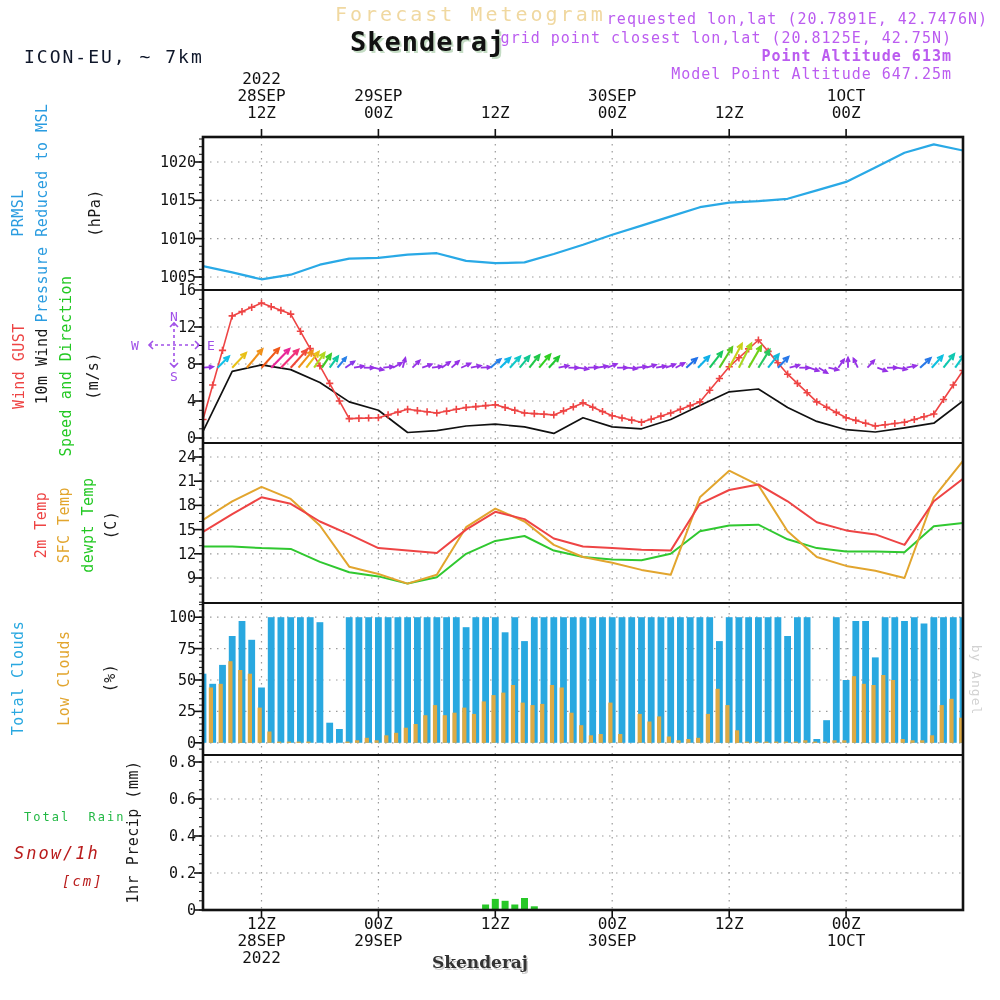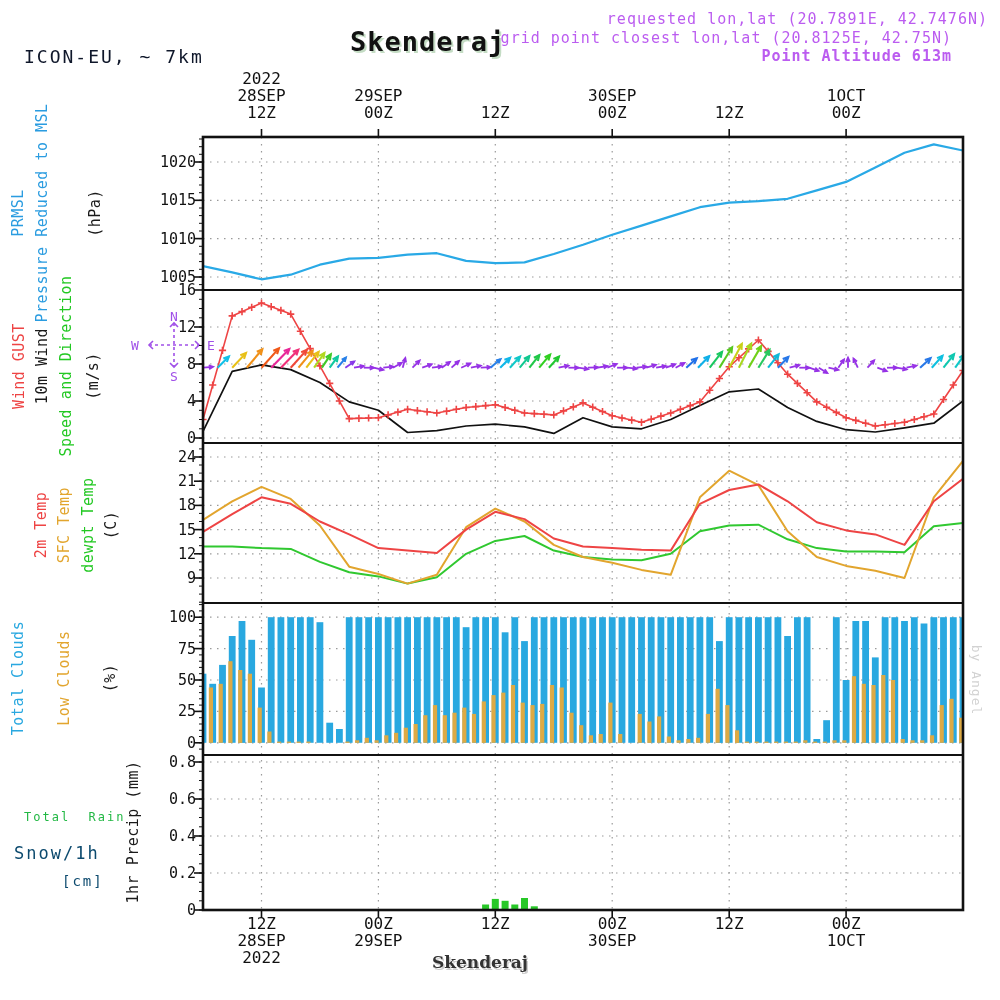--- a/index.html
+++ b/index.html
@@ -9,35 +9,37 @@
   .rot{transform:translate(-50%,-50%) rotate(-90deg);transform-origin:center;}
   .rot90{transform:translate(-50%,-50%) rotate(90deg);transform-origin:center;}
   .title-forecast{font-size:20px;letter-spacing:3px;color:#f0d8a0;}
   .title-station{font-size:27px;font-weight:bold;letter-spacing:1px;color:#111;
                  text-shadow:2px 2px 0 #c4dcc4;}
   .meta{font-size:15px;color:#bb5cf0;letter-spacing:1px;text-align:right;}
   .model{font-size:18px;color:#0f172a;letter-spacing:2px;}
   .lab{font-size:15px;letter-spacing:0.5px;}
   .blue{color:#2a9ce0;} .red{color:#ee4444;} .green{color:#22c822;}
   .orange{color:#e2a52e;} .black{color:#1a1a1a;} .skyblue{color:#29a8e0;}
-  .rain{color:#22b844;} .snow{color:#0c4a6e;}
+  .rain{color:#22b844;} .snow{color:#b91c1c;font-style:italic;}
   .footer-station{font-family:"DejaVu Serif", serif;font-size:17px;font-weight:bold;
                   color:#333;text-shadow:1.5px 1.5px 0 #cfcfcf;}
   .watermark{font-size:13px;color:#d2d2d2;letter-spacing:1px;}
   svg text{font-family:"DejaVu Sans Mono", monospace;}
 </style>
 </head>
 <body>
 
 <div class="page">
 
+  <div class="abs title-forecast" style="left:335px;top:2px;">Forecast Meteogram</div>
   <div class="abs title-station" style="left:350px;top:26px;">Skenderaj</div>
   <div class="abs meta" style="right:12px;top:10px;margin-left:21px;">requested lon,lat (20.7891E, 42.7476N)</div>
   <div class="abs meta" style="right:48px;top:29px;">grid point closest lon,lat (20.8125E, 42.75N)</div>
   <div class="abs meta" style="right:48px;top:47px;font-weight:bold;">Point Altitude 613m</div>
+  <div class="abs meta" style="right:48px;top:65px;">Model Point Altitude 647.25m</div>
   <div class="abs model" style="left:24px;top:46px;">ICON-EU, ~ 7km</div>
 
   <div class="abs rot lab blue" style="left:18px;top:213px;">PRMSL</div>
   <div class="abs rot lab blue" style="left:42px;top:213px;">Pressure Reduced to MSL</div>
   <div class="abs rot lab black" style="left:95px;top:213px;">(hPa)</div>
   <div class="abs rot lab red" style="left:19px;top:366px;">Wind GUST</div>
   <div class="abs rot lab black" style="left:42px;top:366px;">10m Wind</div>
   <div class="abs rot lab green" style="left:66px;top:366px;">Speed and Direction</div>
   <div class="abs rot lab black" style="left:93px;top:376px;">(m/s)</div>
   <div class="abs rot lab red" style="left:41px;top:525px;">2m Temp</div>

